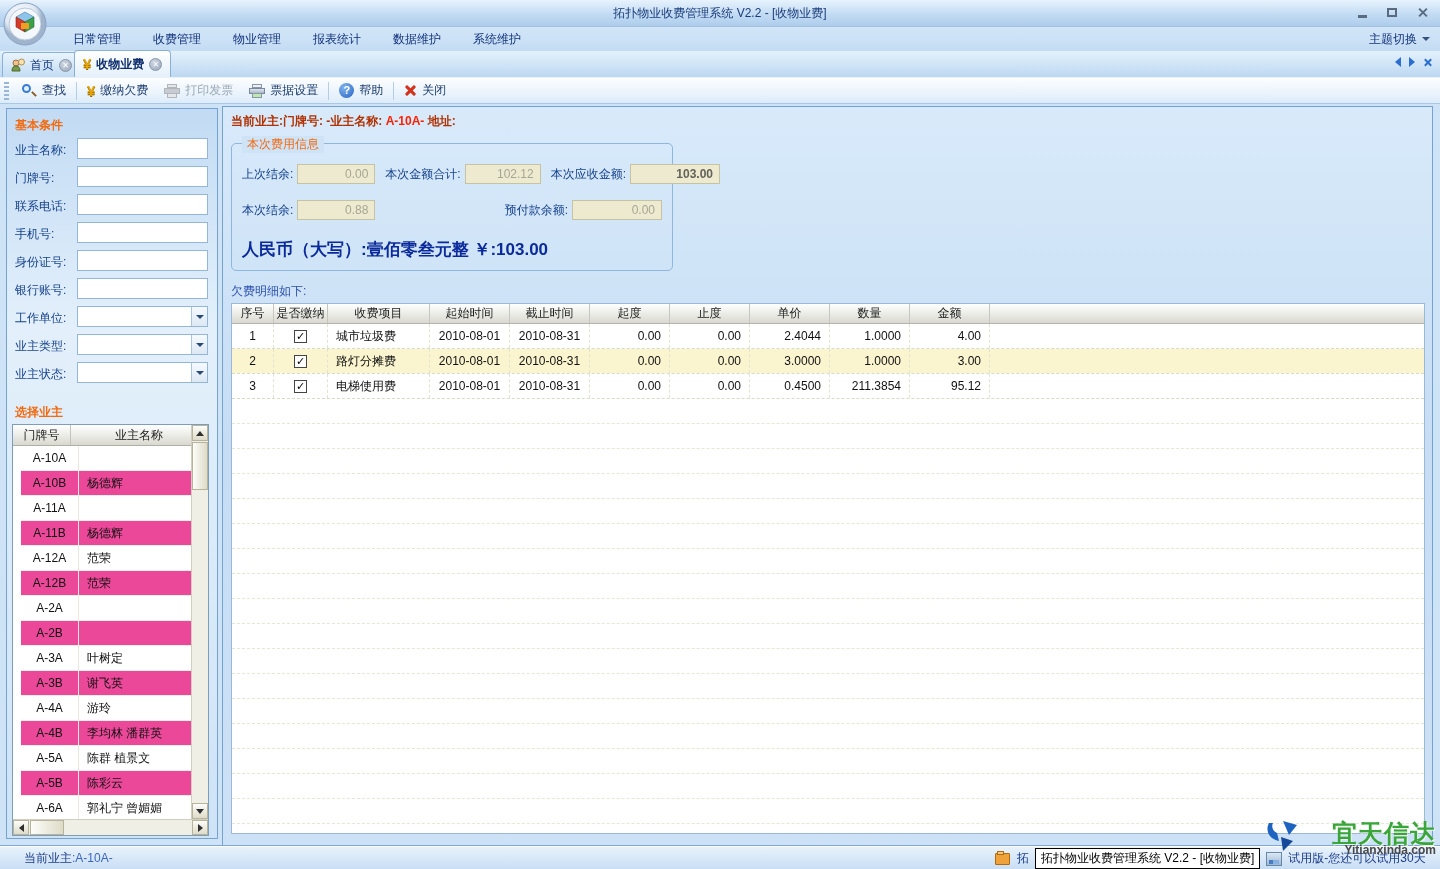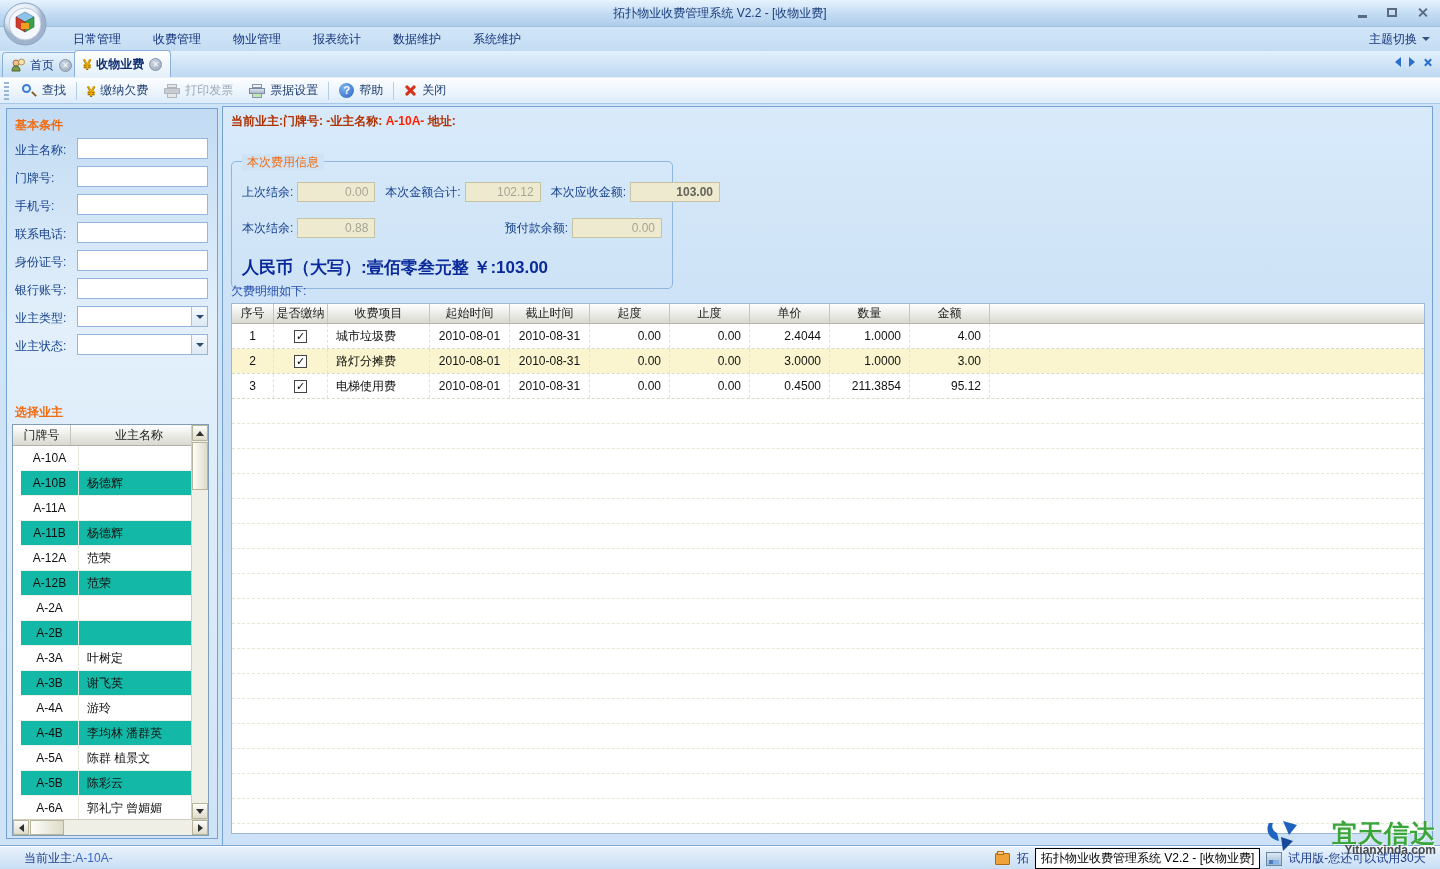--- a/index.html
+++ b/index.html
@@ -95,41 +95,41 @@
 
   
   .owner-list { position:absolute; left:5px; top:315px; width:197px; height:412px;
     border:1px solid #7f9db9; background:#fff; }
   .ol-header { display:flex; height:21px; background:linear-gradient(#ffffff,#d9d9d0);
     border-bottom:1px solid #b0b0a8; color:#222; }
   .ol-header .hc { display:flex; align-items:center; justify-content:center; border-right:1px solid #c4c4bc; }
   .hc1 { width:58px; } .hc2 { flex:1; }
   .ol-rows { position:absolute; left:0; top:21px; right:17px; bottom:16px; overflow:hidden;padding-left:8px; }
   .ol-row { display:flex; height:25px; border-bottom:1px solid #efefe6; color:#111; }
-  .ol-row.alt { background:#14b8a6; }
+  .ol-row.alt { background:#ec4899; }
   .ol-c1 { width:58px; text-align:center; line-height:25px; border-right:1px solid #e8e8de; }
   .ol-c2 { flex:1; line-height:25px; padding-left:8px; }
   .vscroll { position:absolute; right:0; top:0; width:17px; bottom:16px; background:#f0efe6; border-left:1px solid #d0cec0; }
   .hscroll { position:absolute; left:0; right:0; bottom:0; height:16px; background:#f0efe6; border-top:1px solid #d0cec0; }
   .sb-btn { position:absolute; width:16px; height:16px; background:linear-gradient(#fdfdfa,#dedbc8);
     border:1px solid #b8b49c; display:flex; align-items:center; justify-content:center; }
   .sb-thumb { position:absolute; background:linear-gradient(90deg,#fdfdfa,#dedbc8); border:1px solid #b8b49c; }
   .tri-up { width:0; height:0; border-left:4px solid transparent; border-right:4px solid transparent; border-bottom:5px solid #303030; }
   .tri-dn { width:0; height:0; border-left:4px solid transparent; border-right:4px solid transparent; border-top:5px solid #303030; }
   .tri-lf { width:0; height:0; border-top:4px solid transparent; border-bottom:4px solid transparent; border-right:5px solid #303030; }
   .tri-rt { width:0; height:0; border-top:4px solid transparent; border-bottom:4px solid transparent; border-left:5px solid #303030; }
 
   
   .main-panel { position:absolute; left:222px; top:106px; width:1211px; height:850px;
     border:1px solid #74a2d4; background:linear-gradient(180deg,#d8eafa,#c6ddf4 40%,#cfe3f7);padding-left:36px; }
   .owner-line { position:absolute; left:8px; top:6px; font-weight:bold; }
   .owner-line .lbl { color:#b03000; }
   .owner-line .val { color:#ff2000; }
   .groupbox { position:absolute; border:1px solid #8fb6de; border-radius:5px; }
-  .gb-fee { left:8px; top:54px; width:442px; height:128px; }
+  .gb-fee { left:8px; top:36px; width:442px; height:128px; }
   .gb-prepay { left:456px; top:36px; width:747px; height:128px; }
   .gb-legend { position:absolute; top:-8px; left:10px; padding:0 5px; background:#cfe3f6; color:#f26a10; white-space:nowrap; }
   .fee-row1 { position:absolute; left:10px; top:20px; display:flex; align-items:center; }
   .fee-row2 { position:absolute; left:10px; right:10px; top:56px; display:flex; align-items:center; }
   .fee-lbl { color:#16418c; margin-right:4px; white-space:nowrap; }
   .vbox { height:20px; line-height:18px; background:#eeeacf; border:1px solid #c6c2a4;
     color:#a6a694; text-align:right; padding:0 6px; }
   .vbox.bold { color:#63635a; font-weight:bold; }
   .currency-line { position:absolute; left:10px; top:94px; color:#0a2a9c; font-weight:bold; font-size:17px; white-space:nowrap; }
   .pp-row1 { position:absolute; left:12px; top:26px; display:flex; align-items:center; }
@@ -306,34 +306,42 @@
     <div class="fields" id="left-fields">
         <div class="field-row">
           <span class="flabel">业主名称:</span>
           <div class="fbox"></div>
         </div>
         <div class="field-row">
           <span class="flabel">门牌号:</span>
           <div class="fbox"></div>
         </div>
         <div class="field-row">
+          <span class="flabel">联系电话:</span>
+          <div class="fbox"></div>
+        </div>
+        <div class="field-row">
           <span class="flabel">手机号:</span>
           <div class="fbox"></div>
         </div>
         <div class="field-row">
-          <span class="flabel">联系电话:</span>
-          <div class="fbox"></div>
-        </div>
-        <div class="field-row">
           <span class="flabel">身份证号:</span>
           <div class="fbox"></div>
         </div>
         <div class="field-row">
           <span class="flabel">银行账号:</span>
           <div class="fbox"></div>
+        </div>
+        <div class="field-row">
+          <span class="flabel">工作单位:</span>
+          <div class="fbox">
+            <span class="dd">
+              <span class="caret"></span>
+            </span>
+          </div>
         </div>
         <div class="field-row">
           <span class="flabel">业主类型:</span>
           <div class="fbox">
             <span class="dd">
               <span class="caret"></span>
             </span>
           </div>
         </div>
         <div class="field-row">

